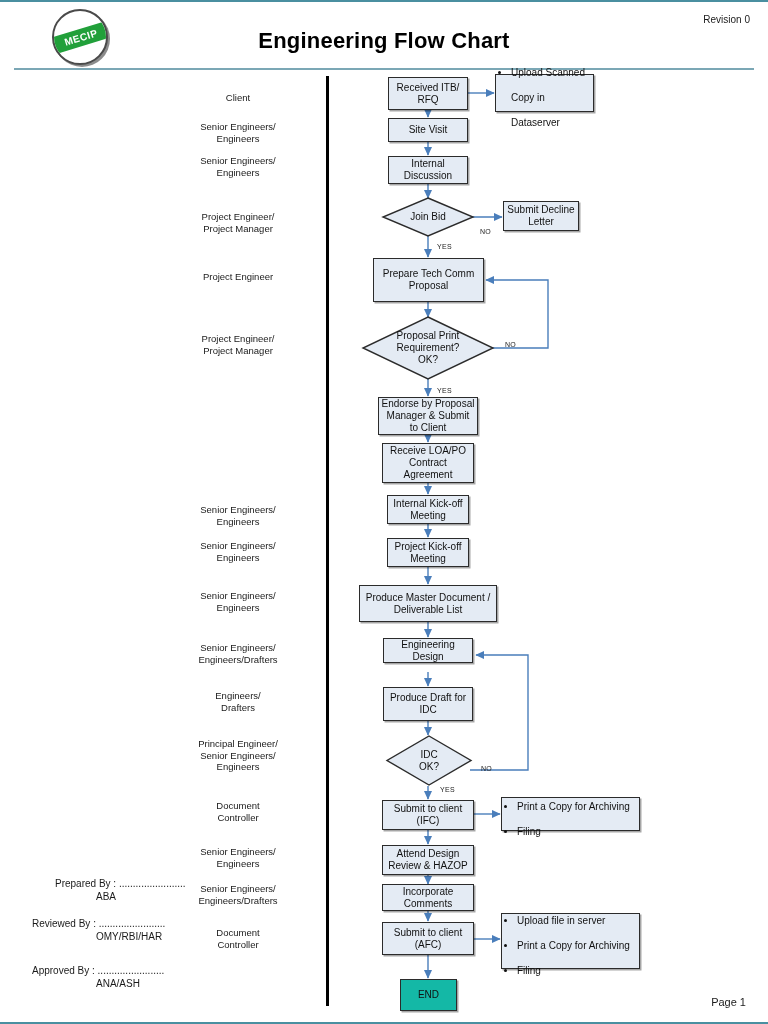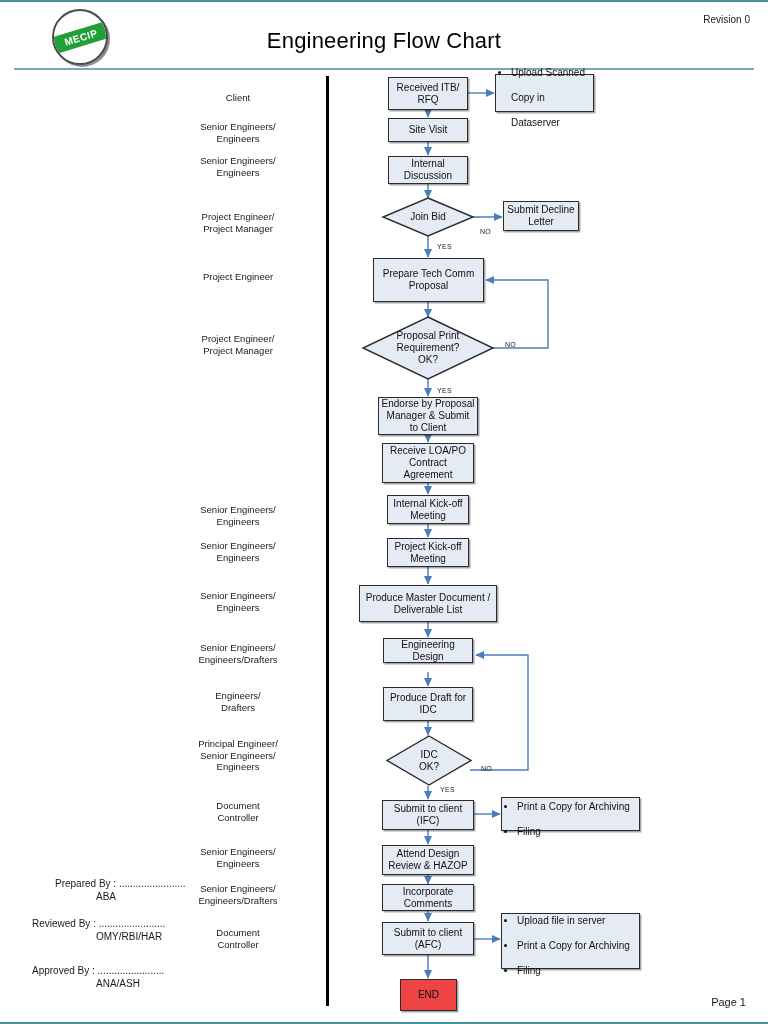--- a/index.html
+++ b/index.html
@@ -69,21 +69,21 @@
     font-weight: bold;
     letter-spacing: 0.5px;
     font-family: "Liberation Sans", sans-serif;
   }
   #page-title {
     position: absolute;
     left: 0; top: 28px;
     width: 768px;
     text-align: center;
     font-size: 22px;
-    font-weight: normal;
+    font-weight: bold;
     color: #000000;
     letter-spacing: 0.2px;
   }
   #revision {
     position: absolute;
     right: 18px; top: 14px;
     font-size: 10px;
     color: #1a1a1a;
   }
   #header-rule {
@@ -124,21 +124,21 @@
     align-items: center;
     justify-content: center;
     text-align: center;
     font-size: 10px;
     line-height: 12px;
     color: #111111;
     white-space: pre-line;
     padding: 1px 2px;
   }
   .node.terminator {
-    background: #ef4444;
+    background: #14b8a6;
   }
   .node.listbox {
     justify-content: flex-start;
     text-align: left;
     padding: 12px 4px 3px 6px;
   }
   .node.listbox ul {
     margin: 0;
     padding: 0 0 0 9px;
     list-style: disc;

